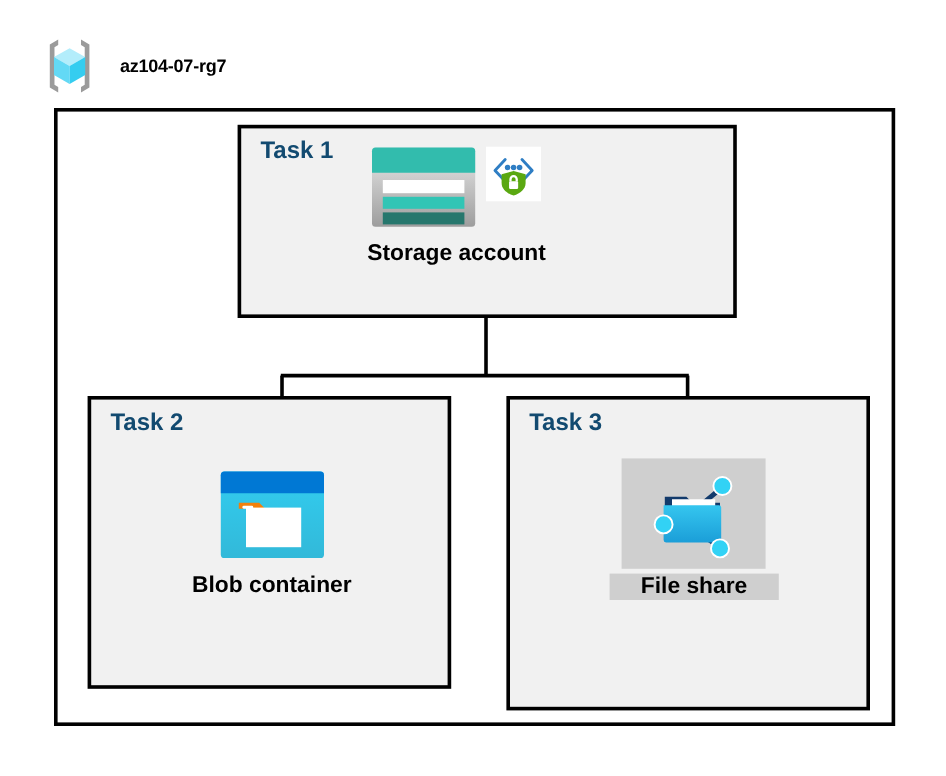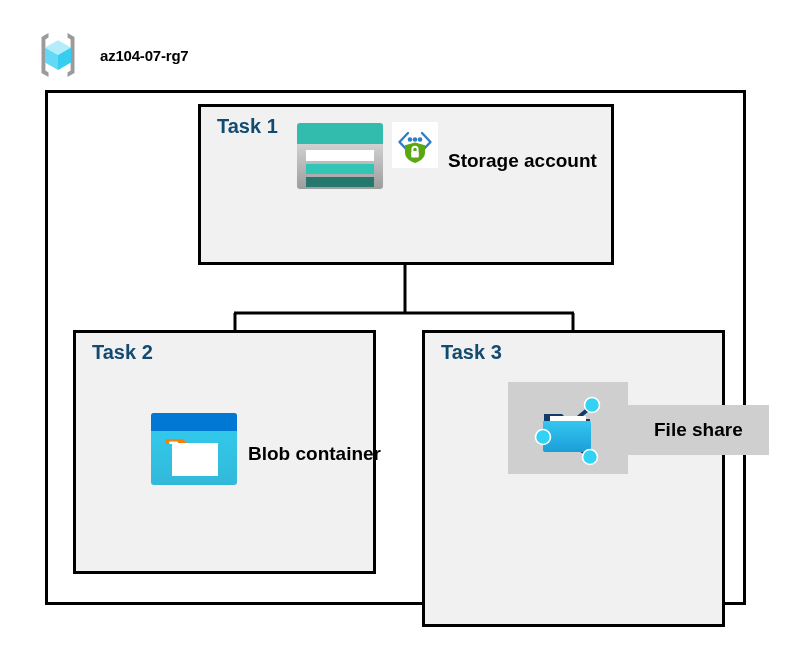--- a/index.html
+++ b/index.html
@@ -61,62 +61,62 @@
 
   
   .task-box {
     position: absolute;
     background: #f1f1f1;
     border: 3px solid #000000;
     box-sizing: border-box;
   }
   #task-1 { left: 198px; top: 104px; width: 416px; height: 161px; }
   #task-2 { left:  73px; top: 330px; width: 303px; height: 244px; text-align: right; }
-  #task-3 { left: 422px; top: 330px; width: 303px; height: 297px; }
+  #task-3 { left: 422px; top: 330px; width: 303px; height: 262px; }
 
   .task-label {
     position: absolute;
     left: 16px;
     top: 8px;
     font-size: 20px;
     font-weight: bold;
     color: #124a70;
     letter-spacing: 0px;
     white-space: nowrap;
   }
 
   
   .node {
     position: absolute;
     display: flex;
-    flex-direction: row;
+    flex-direction: column;
     align-items: center;
   }
   .node-caption {
     font-size: 19px;
     font-weight: bold;
     color: #000000;
     white-space: nowrap;
     margin-top: 9px;
     padding: 2px 10px;
   }
   .node-caption.highlighted {
     background: #cfcfcf;
-    padding: 14px 26px;
+    padding: 0 26px;
     margin-top: 4px;
   }
   .icon-wrap { position: relative; line-height: 0; }
   .icon-wrap.highlighted {
     background: #cfcfcf;
     padding: 10px 24px 6px 24px;
   }
 
   
   #node-storage    { left: 296px; top: 122px; }
-  #node-blob       { left: 150px; top: 412px; }
+  #node-blob       { left: 150px; top: 392px; }
   #node-fileshare  { left: 508px; top: 382px; }
 
   .storage-icon-row {
     display: flex;
     align-items: flex-start;
     gap: 8px;
   }
 
   
   #connectors {

